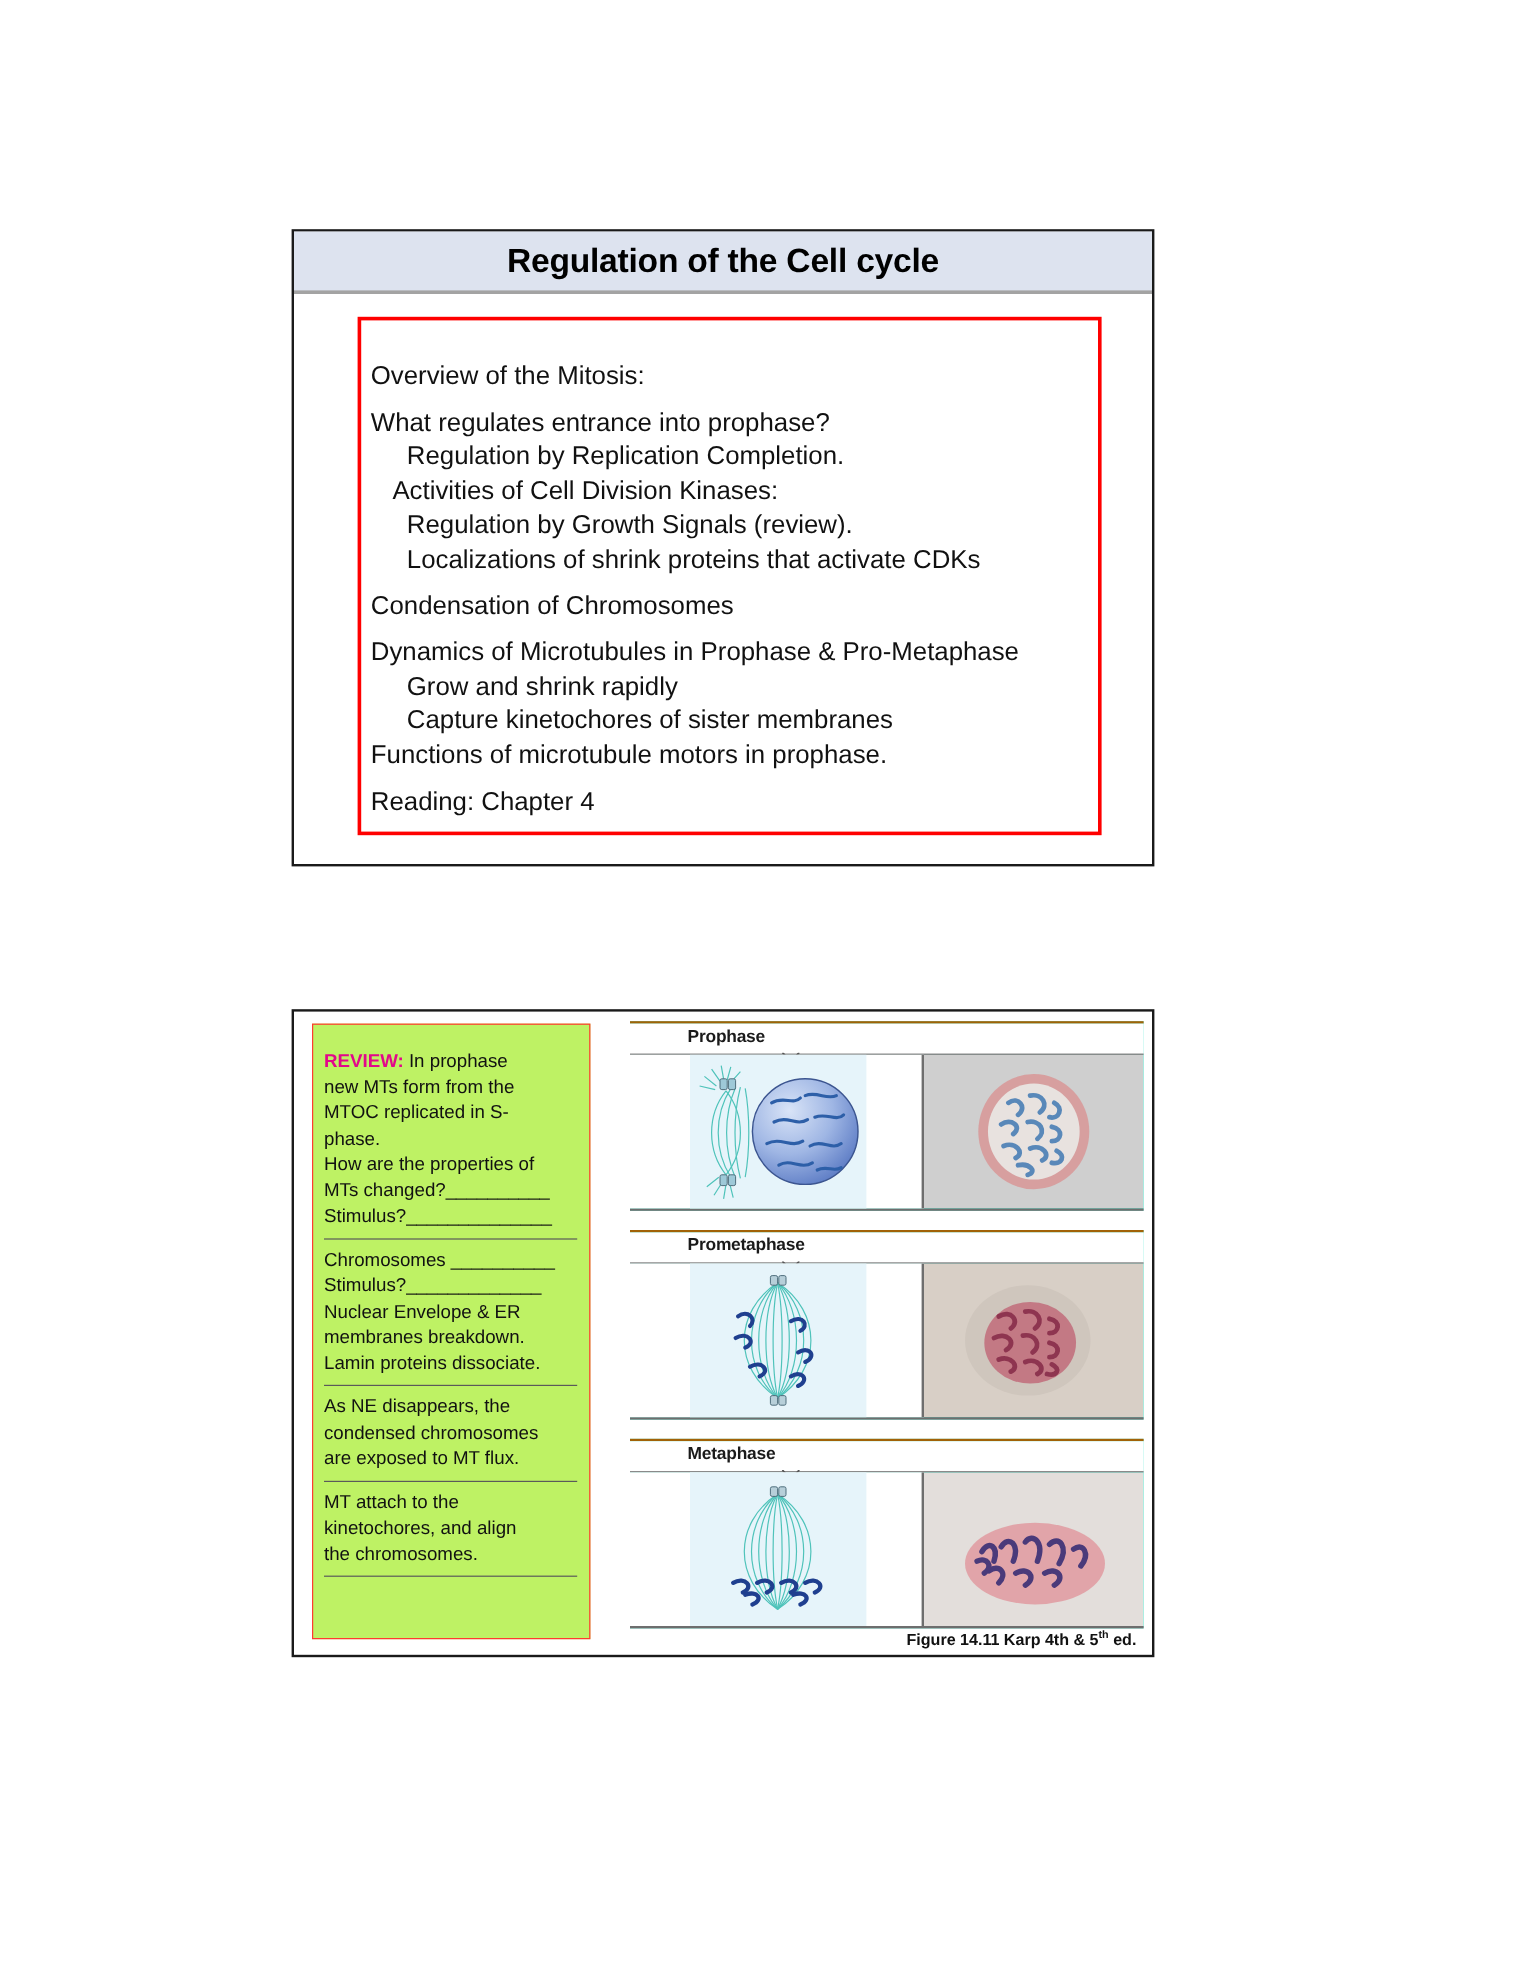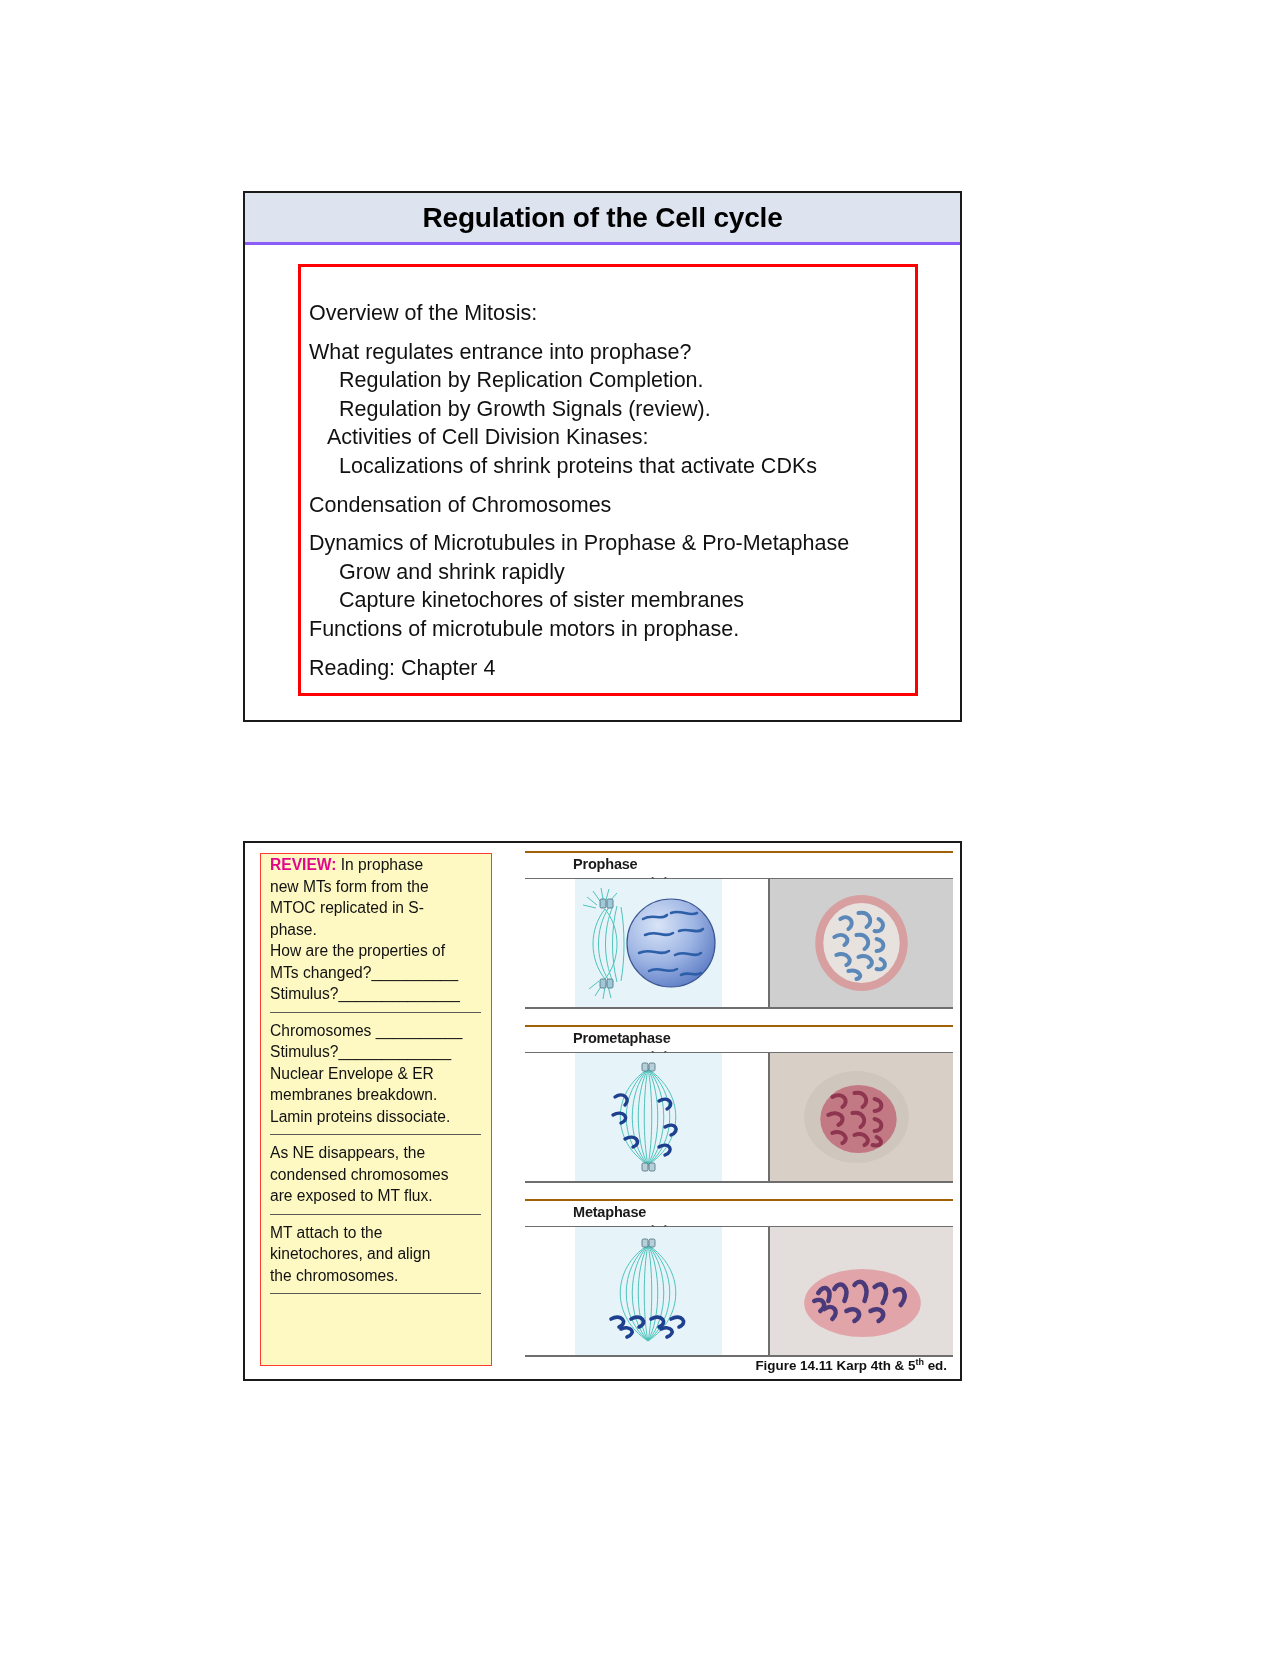--- a/index.html
+++ b/index.html
@@ -28,21 +28,21 @@
     background: #ffffff;
     box-sizing: border-box;
   }
   .slide1-titlebar {
     position: absolute;
     left: 0;
     top: 0;
     width: 100%;
     height: 52px;
     background: #dde3ef;
-    border-bottom: 3px solid #8b5cf6;
+    border-bottom: 3px solid #a3a3a3;
     box-sizing: border-box;
     display: flex;
     align-items: center;
     justify-content: center;
   }
   .slide1-title {
     font-size: 28px;
     font-weight: bold;
     letter-spacing: -0.2px;
     color: #000;
@@ -81,22 +81,22 @@
     box-sizing: border-box;
   }
   .review-box {
     position: absolute;
     left: 15px;
     top: 10px;
     width: 232px;
     height: 513px;
     border: 1.5px solid #ff3b30;
     box-sizing: border-box;
-    background: #fef9c3;
-    padding: 0 8px 0 9px;
+    background: #bef264;
+    padding: 20px 8px 0 9px;
     overflow: hidden;
   }
   .rline {
     font-size: 15.6px;
     line-height: 21.5px;
     color: #111;
     white-space: pre-wrap;
   }
   .review-kw {
     color: #e3068b;
@@ -202,22 +202,22 @@
   <div class="slide1-titlebar">
     <div class="slide1-title">Regulation of the Cell cycle</div>
   </div>
 
   <div class="slide1-bodybox">
     <div id="s1lines">
         <div class="bline ">Overview of the Mitosis:</div>
         <div class="bgap"></div>
         <div class="bline ">What regulates entrance into prophase?</div>
         <div class="bline ind1">Regulation by Replication Completion.</div>
+        <div class="bline ind-sm">Activities of Cell Division Kinases:</div>
         <div class="bline ind1">Regulation by Growth Signals (review).</div>
-        <div class="bline ind-sm">Activities of Cell Division Kinases:</div>
         <div class="bline ind1">Localizations of shrink proteins that activate CDKs</div>
         <div class="bgap"></div>
         <div class="bline ">Condensation of Chromosomes</div>
         <div class="bgap"></div>
         <div class="bline ">Dynamics of Microtubules in Prophase &amp; Pro-Metaphase</div>
         <div class="bline ind1">Grow and shrink rapidly</div>
         <div class="bline ind1">Capture kinetochores of sister membranes</div>
         <div class="bline ">Functions of microtubule motors in prophase.</div>
         <div class="bgap"></div>
         <div class="bline ">Reading: Chapter 4</div>

